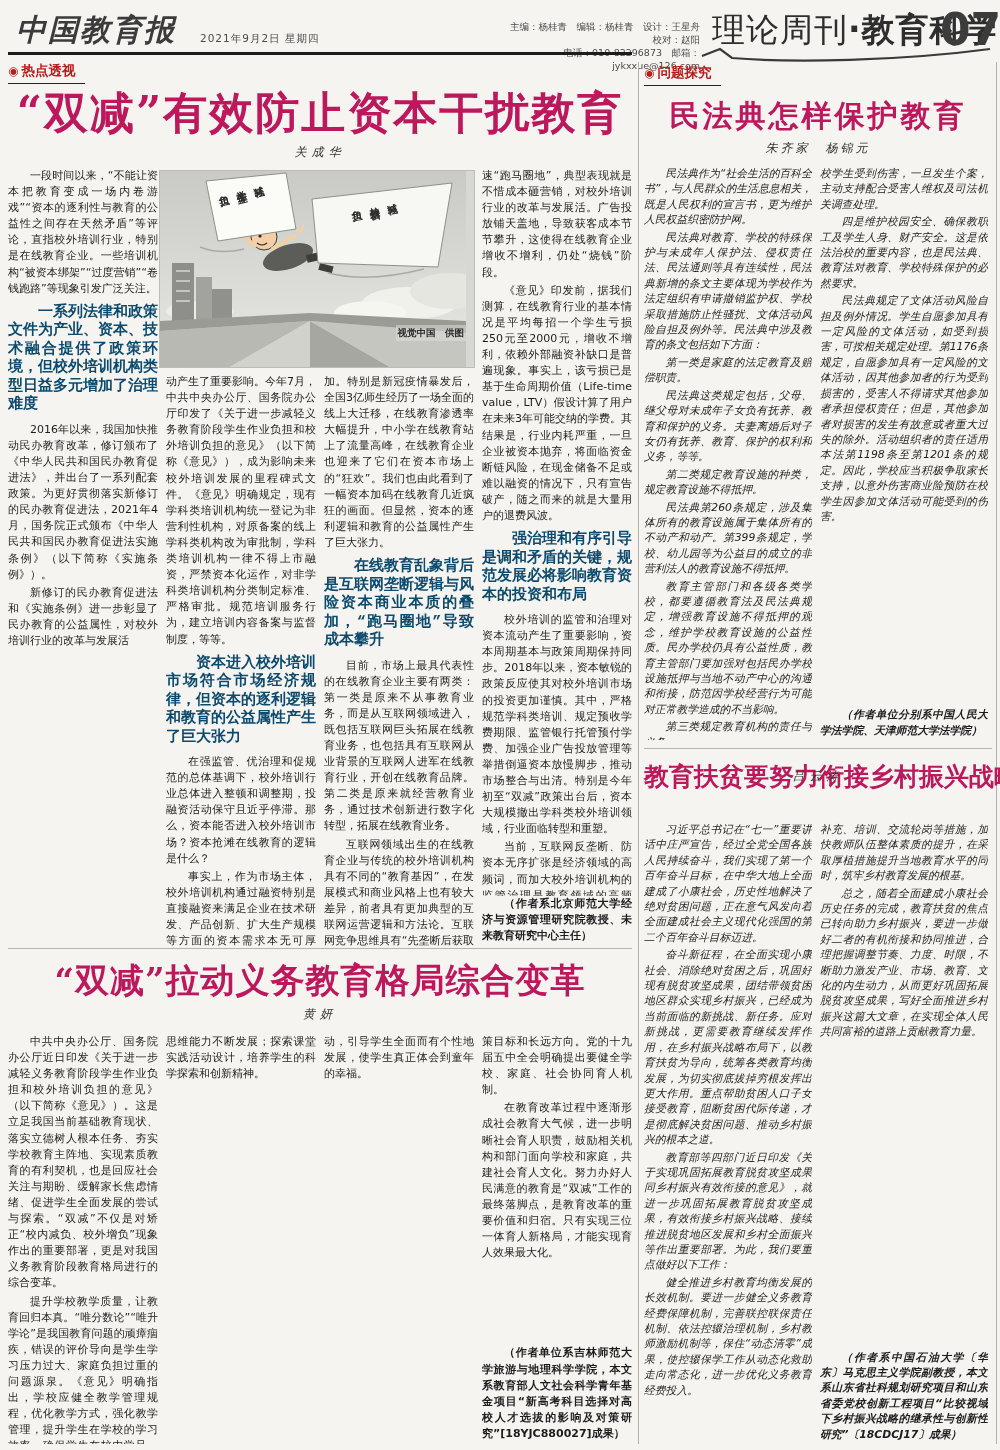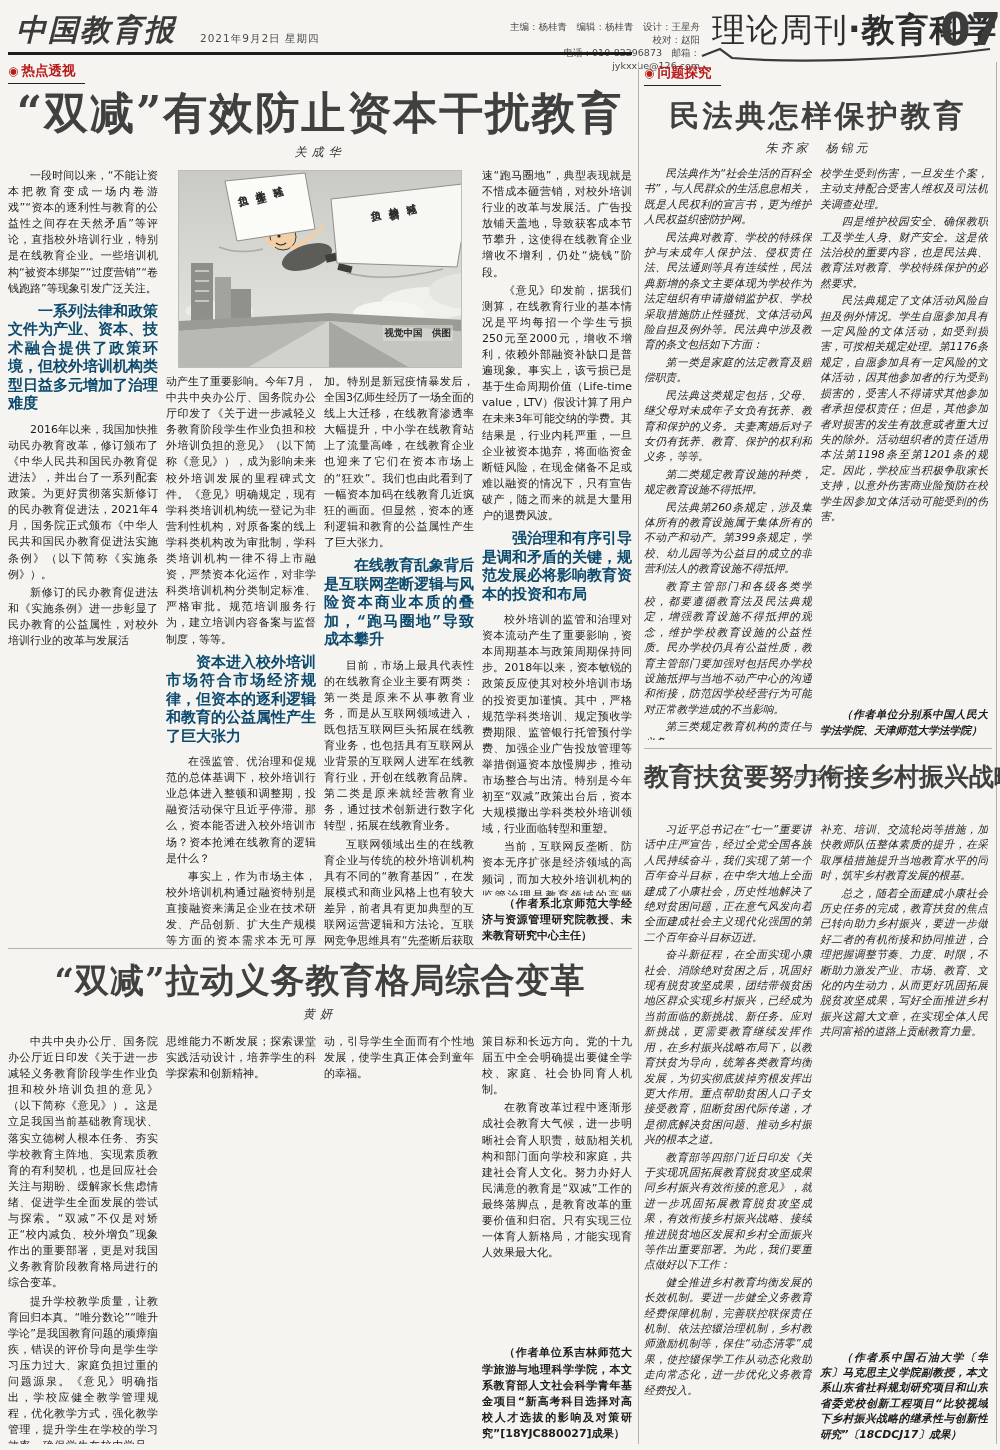--- a/index.html
+++ b/index.html
@@ -18,41 +18,41 @@
   #rule-thick{left:8px;top:52px;width:624px;height:3px;background:#1c1c1c;}
   #swoosh{left:700px;top:46px;}
   
   .vrule{width:1px;background:#b3b1aa;top:62px;bottom:6px;}
   .hrule{height:1px;background:#b5b3ac;}
   
   .kicker{font-size:13.5px;font-weight:700;color:#b91c1c;border-bottom:1.6px solid #222;
           padding:0 10px 3px 0;}
   .kicker .dot{font-size:12px;margin-right:3px;}
   
-  .headline{font-family:"DejaVu Serif","Liberation Serif",serif;font-weight:900;color:#404040;
+  .headline{font-family:"DejaVu Serif","Liberation Serif",serif;font-weight:900;color:#be185d;
             text-align:center;white-space:nowrap;}
   .byline{font-family:"DejaVu Serif","Liberation Serif",serif;font-style:italic;
           text-align:center;font-size:12px;color:#333;letter-spacing:5px;}
   
   .cols{display:flex;gap:8px;}
   .col{overflow:hidden;height:100%;box-sizing:border-box;display:flex;flex-direction:column;position:relative;}
   .col .flow{flex:1 1 auto;overflow:hidden;}
   .colL{width:150px;}
   .colR{width:168px;}
   .flow p,.col>p{margin:0 0 2px 0;text-align:justify;}
   .b-p{text-indent:2em;}
   .b-c{text-indent:0;}
   .b-h{font-weight:800;font-size:15px;line-height:18.5px;color:#0c4a6e;text-indent:2em;
        margin:7px 0 7px 0 !important;font-family:Liberation Mono, monospace;}
   .b-sign{font-weight:700;text-indent:2em;}
   .ltext{font-size:11px;line-height:16.1px;}
   .rtext{font-size:10.8px;line-height:15.4px;font-style:italic;}
   .padded{padding-top:206px;}
   
-  #cartoon{left:170px;top:2px;width:284px;height:198px;background:#d7d7d3;
+  #cartoon{left:151px;top:2px;width:316px;height:198px;background:#d7d7d3;
            border:1px solid #bdbdb8;box-sizing:border-box;overflow:hidden;}
   #cartoon svg{display:block;}
   .flyer{position:absolute;display:flex;flex-direction:row-reverse;gap:2px;}
   .flyer span{writing-mode:vertical-rl;font-size:10px;font-weight:700;color:#2e2e2e;letter-spacing:1px;}
   #flyer1{left:52px;top:12px;transform:rotate(-14deg);}
   #flyer2{left:186px;top:28px;transform:rotate(-10deg);}
   #cartoon-caption{position:absolute;right:8px;bottom:26px;font-size:9.5px;font-weight:700;
                    color:#2a2a2a;background:rgba(220,220,216,.55);padding:0 2px;}
 </style>
 </head>

